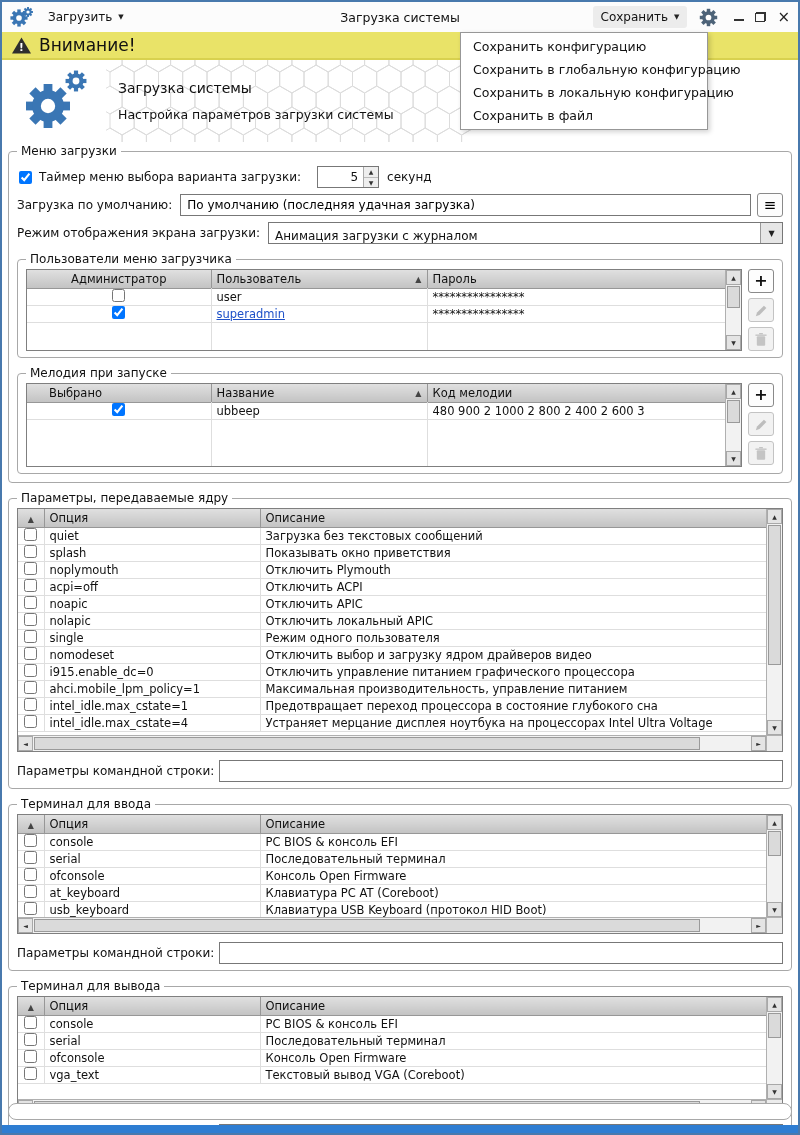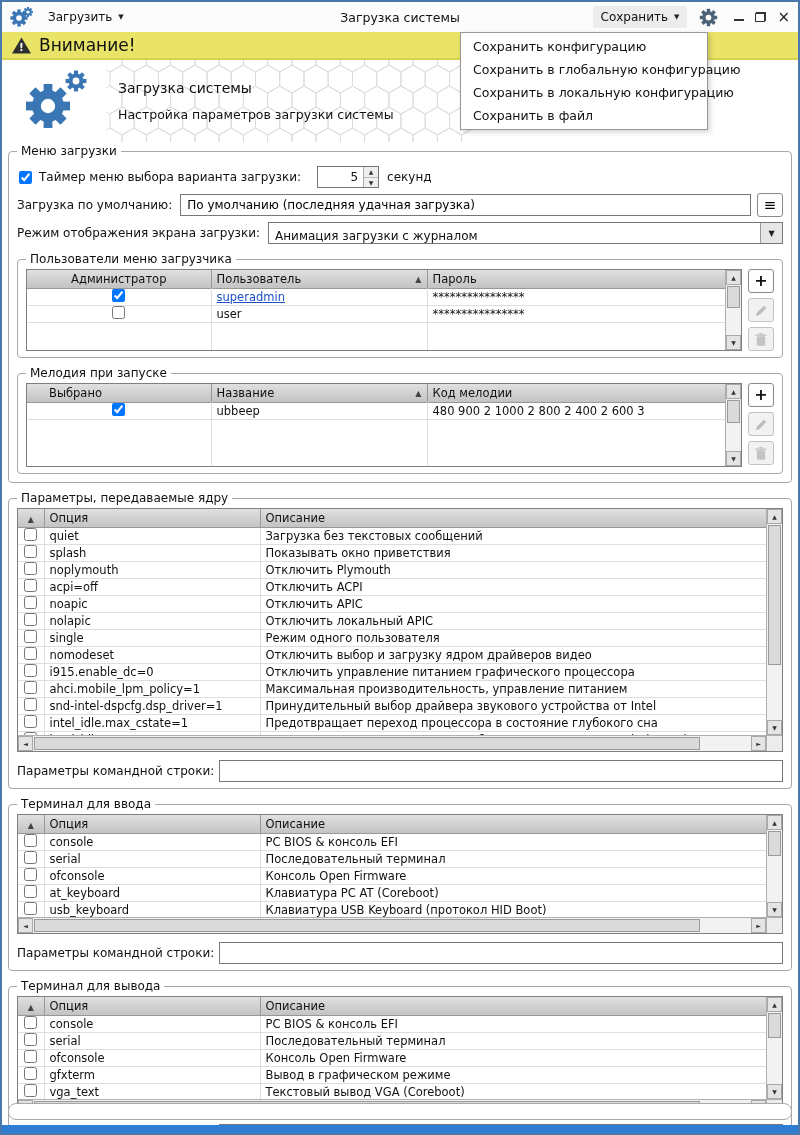--- a/index.html
+++ b/index.html
@@ -315,27 +315,27 @@
             <table class="grid usr">
                 <thead>
                   <tr>
                     <th style="width: 184px; margin-top: 12px;"><span>Администратор</span></th>
                     <th style="width: 216px;"><span>Пользователь</span><span class="sort">▲</span></th>
                     <th><span>Пароль</span></th>
                   </tr>
                 </thead>
                 <tbody>
                   <tr>
-                    <td class="cb"><input type="checkbox" checked="" style=""></td>
-                    <td><span class="cell-link">superadmin</span></td>
+                    <td class="cb"><input type="checkbox" style=""></td>
+                    <td>user</td>
                     <td>****************</td>
                   </tr>
                   <tr>
-                    <td class="cb"><input type="checkbox" style=""></td>
-                    <td>user</td>
+                    <td class="cb"><input type="checkbox" checked="" style=""></td>
+                    <td><span class="cell-link">superadmin</span></td>
                     <td>****************</td>
                   </tr>
                 </tbody>
               </table>
           </div>
           <div class="vscroll">
             <div class="sbtn">▲</div>
             <div class="vtrack">
                 <div class="vthumb t45"></div>
               </div>
@@ -473,25 +473,20 @@
                 <td>i915.enable_dc=0</td>
                 <td>Отключить управление питанием графического процессора</td>
               </tr>
               <tr>
                 <td class="cb"><input type="checkbox" style=""></td>
                 <td>ahci.mobile_lpm_policy=1</td>
                 <td>Максимальная производительность, управление питанием</td>
               </tr>
               <tr>
                 <td class="cb"><input type="checkbox" style=""></td>
-                <td>snd-intel-dspcfg.dsp_driver=1</td>
-                <td>Принудительный выбор драйвера звукового устройства от Intel</td>
-              </tr>
-              <tr>
-                <td class="cb"><input type="checkbox" style=""></td>
                 <td>intel_idle.max_cstate=1</td>
                 <td>Предотвращает переход процессора в состояние глубокого сна</td>
               </tr>
               <tr>
                 <td class="cb"><input type="checkbox" style=""></td>
                 <td>intel_idle.max_cstate=4</td>
                 <td>Устраняет мерцание дисплея ноутбука на процессорах Intel Ultra Voltage</td>
               </tr>
             </tbody>
           </table>
@@ -604,25 +599,20 @@
                 <td>serial</td>
                 <td>Последовательный терминал</td>
               </tr>
               <tr>
                 <td class="cb"><input type="checkbox" style=""></td>
                 <td>ofconsole</td>
                 <td>Консоль Open Firmware</td>
               </tr>
               <tr>
                 <td class="cb"><input type="checkbox" style=""></td>
-                <td>gfxterm</td>
-                <td>Вывод в графическом режиме</td>
-              </tr>
-              <tr>
-                <td class="cb"><input type="checkbox" style=""></td>
                 <td>vga_text</td>
                 <td>Текстовый вывод VGA (Coreboot)</td>
               </tr>
             </tbody>
           </table>
       </div>
       <div class="vscroll">
         <div class="sbtn">▲</div>
         <div class="vtrack">
             <div class="vthumb t35"></div>

